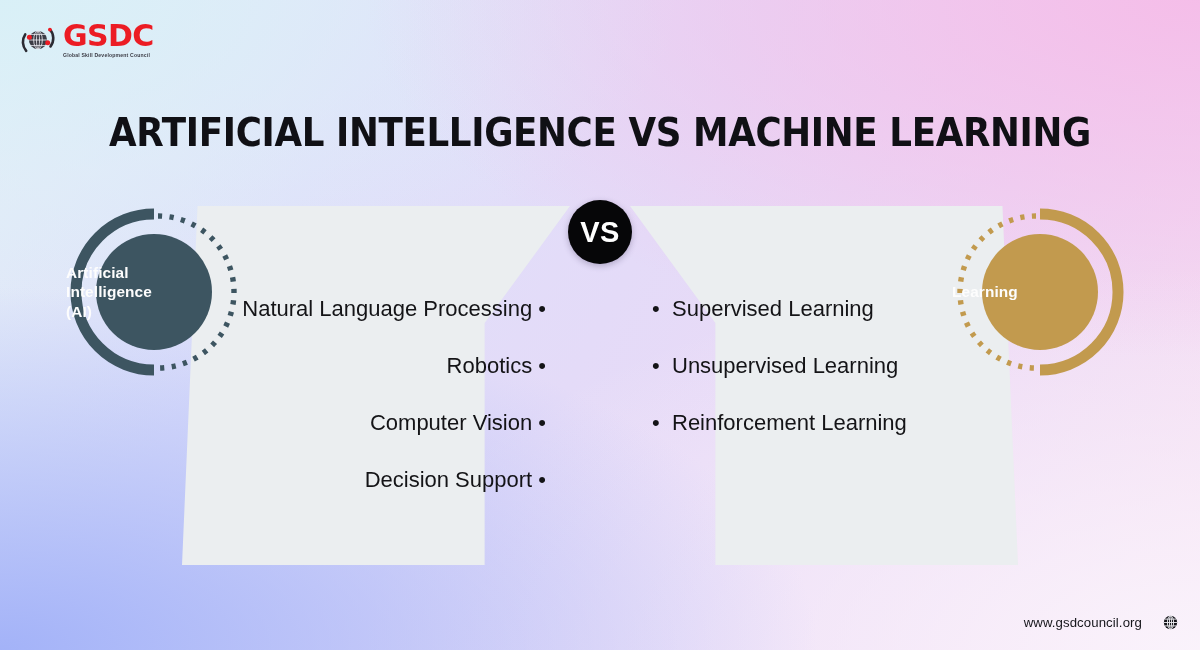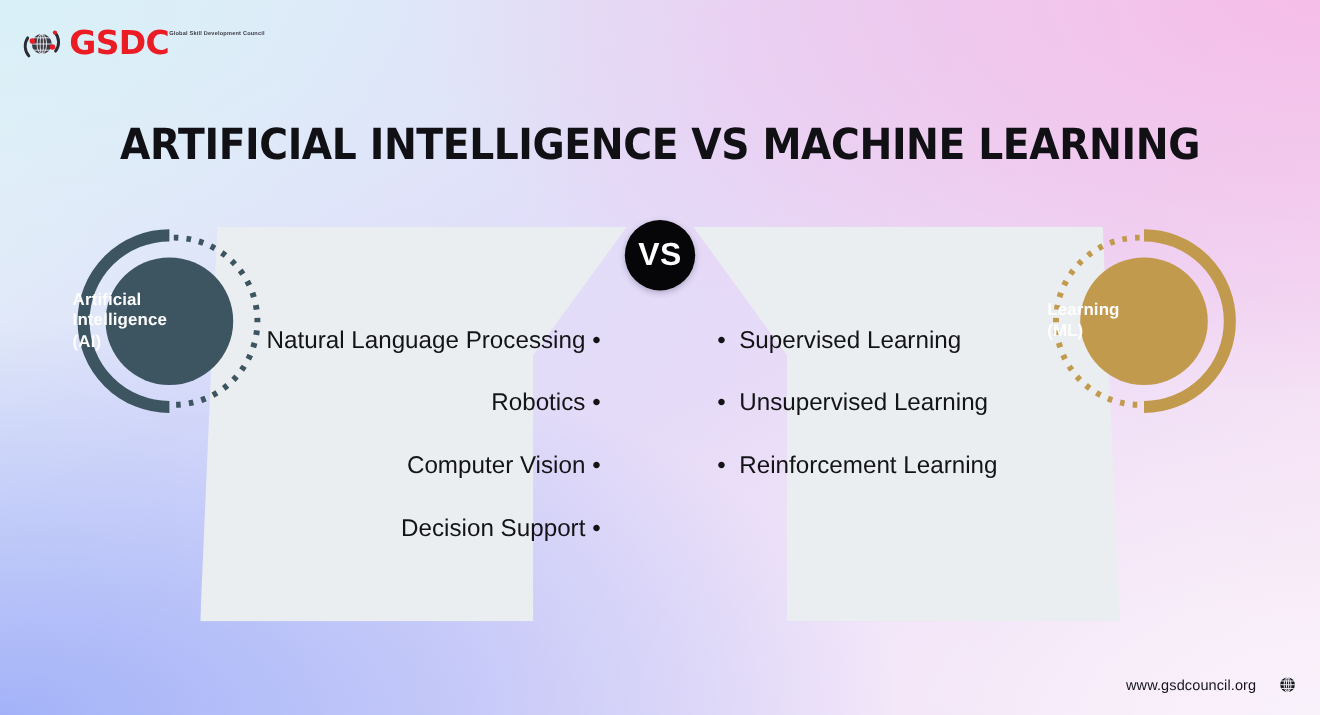--- a/index.html
+++ b/index.html
@@ -13,21 +13,21 @@
       radial-gradient(110% 90% at 0% 100%,   rgba(160,176,248,0.95) 0%, rgba(170,184,248,0.5) 34%, rgba(170,184,248,0) 62%),
       radial-gradient(95% 80% at 0% 0%,      rgba(216,240,247,0.95) 0%, rgba(222,240,248,0.45) 34%, rgba(225,240,248,0) 60%),
       radial-gradient(110% 95% at 100% 100%, rgba(250,244,252,0.95) 0%, rgba(248,242,251,0.45) 36%, rgba(248,242,251,0) 64%),
       linear-gradient(118deg, #e2eef7 0%, #dfe0fa 26%, #e4dbf8 50%, #ecd9f6 72%, #f7ddf1 100%);
   }
 
   
   #logo { position:absolute; left:20px; top:22px; display:flex; align-items:center; gap:7px; }
   #logo .globe { position:relative; width:36px; height:36px; flex:none; }
   #logo .globe svg { display:block; }
-  #logo .words { display:flex; flex-direction:row; }
+  #logo .words { display:flex; flex-direction:column; }
   #logo .gsdc {
     font-family:"DejaVu Sans", sans-serif;
     font-weight:bold; font-size:30px; line-height:28px;
     color:#ec1c24; letter-spacing:-0.6px;
   }
   #logo .tag {
     font-family:"Liberation Sans", sans-serif;
     font-size:5.1px; font-weight:bold; color:#3b3b44;
     letter-spacing:0.18px; margin-top:2px; white-space:nowrap;
   }
@@ -181,21 +181,20 @@
 <div class="badge" id="badge-ml">
   <svg viewBox="0 0 176 176" width="176" height="176" aria-hidden="true">
 
     <path d="M88 10 A78 78 0 1 1 88 166" fill="none" stroke="#c29a4e" stroke-width="11" stroke-linecap="butt"></path>
 
     <path d="M84 12 A76 76 0 1 0 84 164" fill="none" stroke="#c29a4e" stroke-width="5.4" stroke-linecap="butt" stroke-dasharray="4.2 7.4"></path>
     <circle cx="88" cy="88" r="58" fill="#c29a4e"></circle>
   </svg>
   <div class="label">
     <div>Learning</div>
-    <div>(ML)</div>
   </div>
 </div>
 
 <div id="footer">
   <span class="url">www.gsdcouncil.org</span>
   <span class="globe-ico">
     <svg viewBox="0 0 16 16" width="15" height="15" aria-hidden="true">
       <circle cx="8" cy="8" r="7.1" fill="#15151a"></circle>
       <g stroke="#f2f2f6" stroke-width="0.95" fill="none">
         <ellipse cx="8" cy="8" rx="3.3" ry="7.1"></ellipse>

